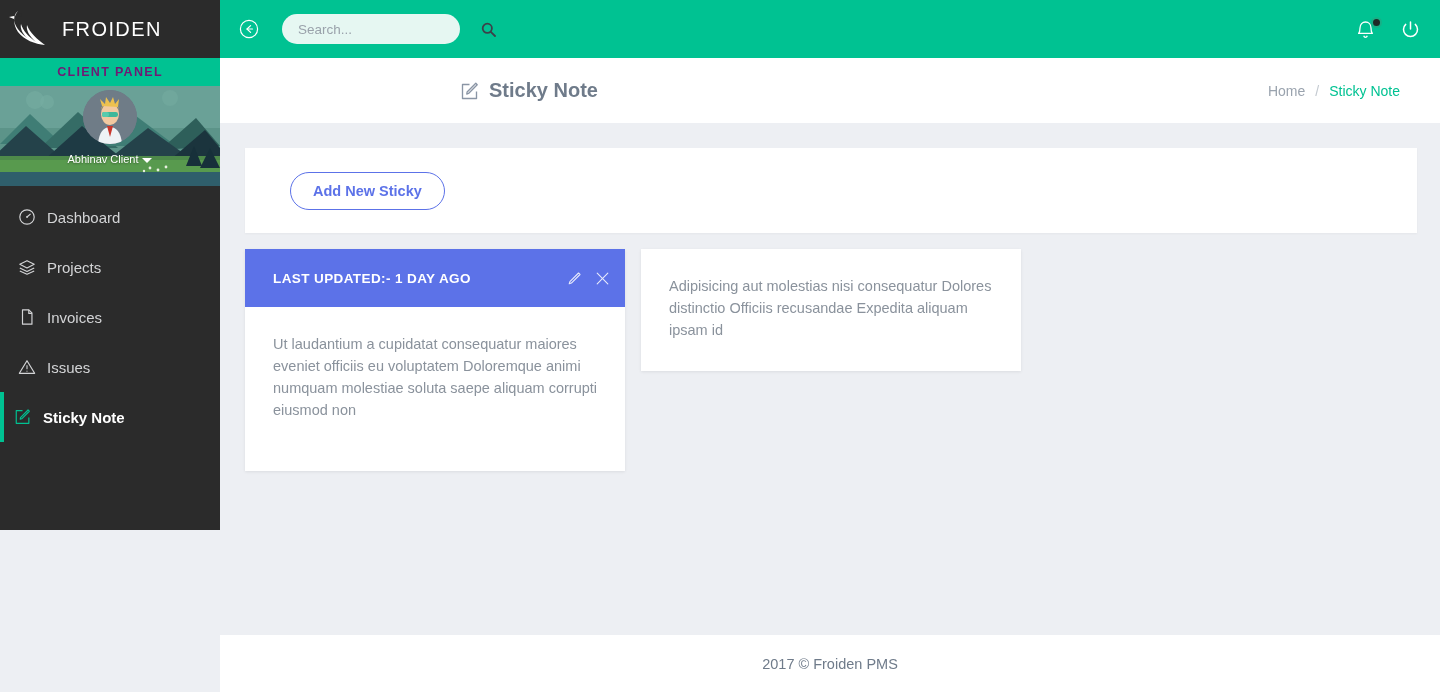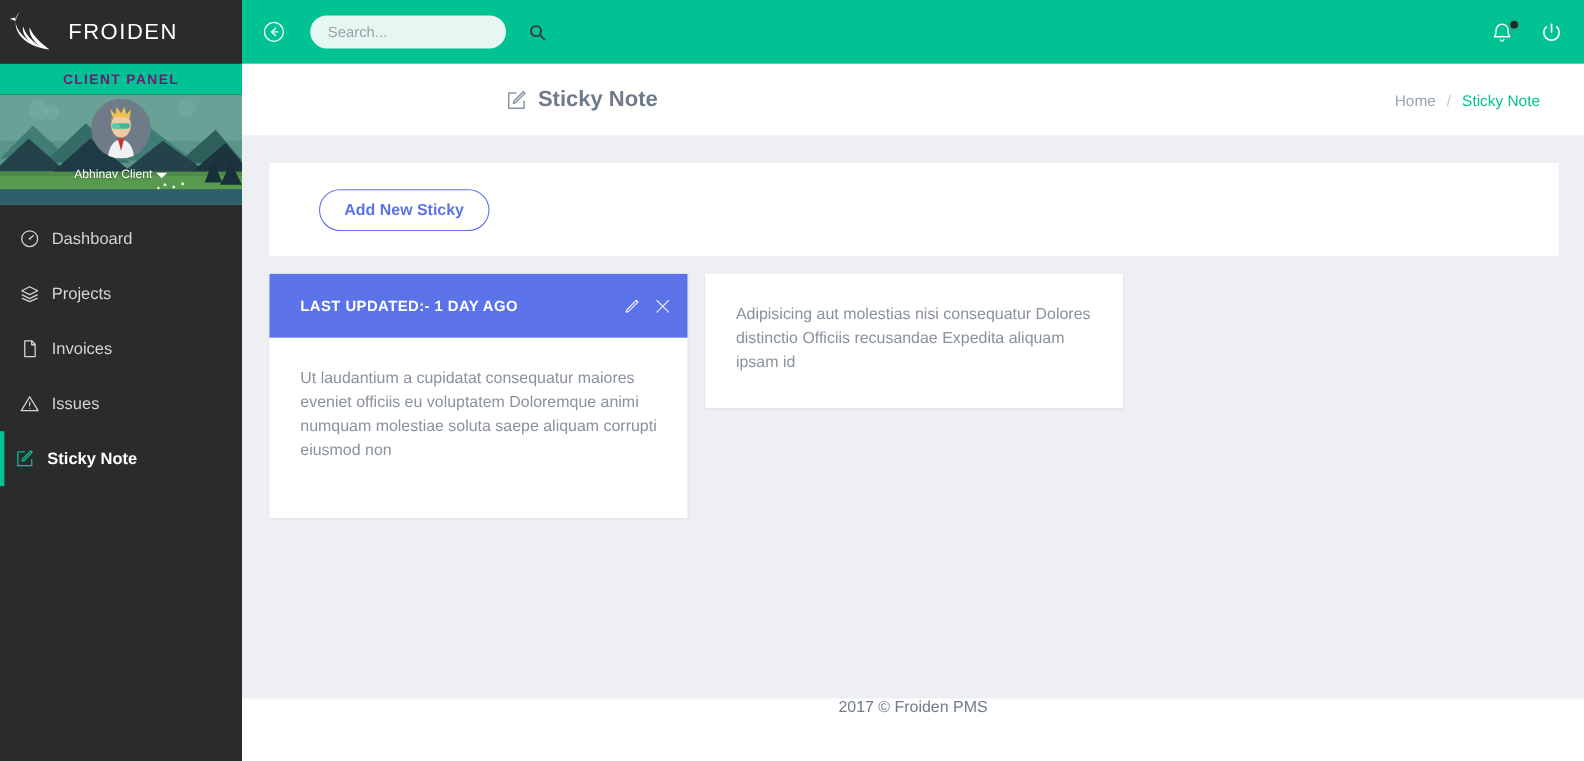--- a/index.html
+++ b/index.html
@@ -6,21 +6,21 @@
   html, body {
     width: 1440px; height: 692px;
     font-family: "Liberation Sans", sans-serif;
     background: #edeff3;
     overflow: hidden;
   }
   .app { position: relative; width: 1440px; height: 692px; display: flex; }
 
   
   .sidebar {
-    width: 220px; height: 692px;
+    width: 220px; height: 530px;
     background: #2b2b2b;
     flex: 0 0 220px;
     position: relative;
   }
   .brand {
     height: 58px; background: #2b2b2b;
     display: flex; align-items: center; padding-left: 8px; gap: 6px;
   }
   .brand-logo { width: 48px; height: 44px; flex: 0 0 48px; display:block; }
   .brand-name {
@@ -159,21 +159,21 @@
   .sticky-body {
     padding: 26px 28px 30px 28px; color: #8a929c;
     font-size: 14.5px; line-height: 22px;
   }
   .sticky.blue .sticky-head { background: #5c72e8; }
   .sticky.yellow .sticky-head { background: #f0c419; }
   .sticky.blue { padding-bottom: 20px; }
 
   .footer {
     height: 57px; background: #ffffff; flex: 0 0 57px;
-    display: flex; align-items: flex-start; justify-content: center;
+    display: flex; align-items: center; justify-content: center;
     color: #6f7b8a; font-size: 14.5px;
   }
 </style>
 </head>
 <body>
 
 <div class="app">
 
   <aside class="sidebar">
 

